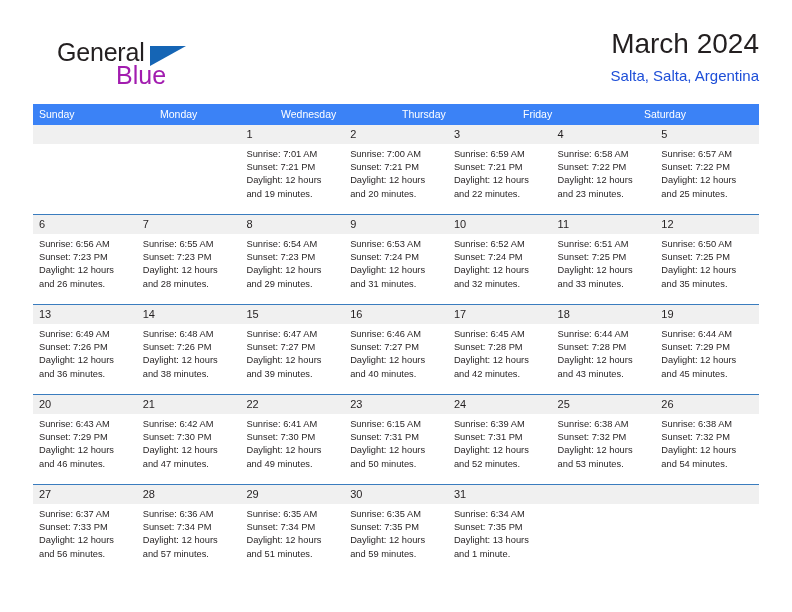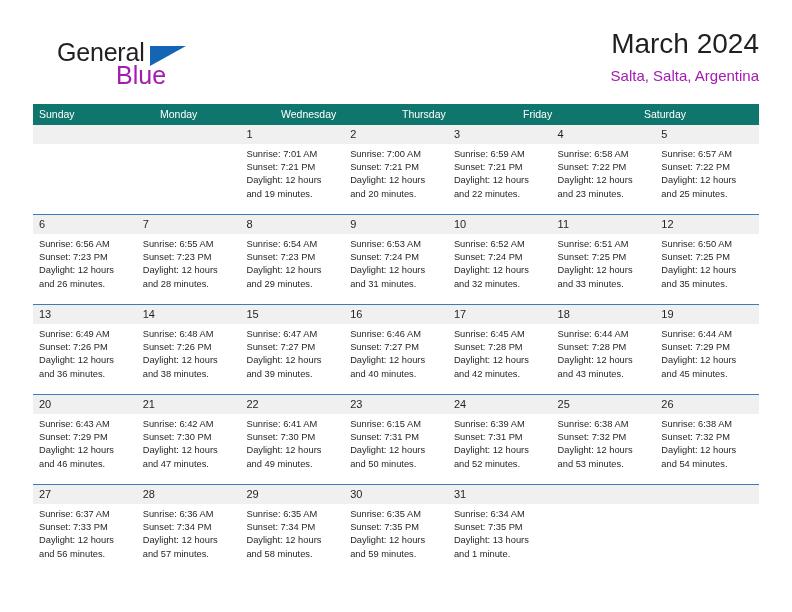--- a/index.html
+++ b/index.html
@@ -73,36 +73,36 @@
   .cal-title {
     font-size: 28px;
     font-weight: normal;
     color: #231f20;
     line-height: 1.15;
     margin: 0;
     white-space: nowrap;
   }
   .cal-subtitle {
     font-size: 15px;
-    color: #a21caf;
+    color: #1d4ed8;
     margin: 8px 0 0 0;
     line-height: 1.1;
     white-space: nowrap;
   }
 
   
   .calendar {
     position: absolute;
     left: 33px;
     top: 104px;
     width: 726px;
   }
   .weekday-row {
     display: flex;
-    background: #0f766e;
+    background: #3b82f6;
     height: 21px;
   }
   .weekday-cell {
     flex: 1 1 0;
     color: #ffffff;
     font-size: 10.5px;
     line-height: 21px;
     padding-left: 6px;
     box-sizing: border-box;
     white-space: nowrap;
@@ -443,21 +443,21 @@
               <div>Daylight: 12 hours</div>
               <div>and 57 minutes.</div>
             </div>
           </div>
           <div class="day-cell">
             <span class="day-number">29</span>
             <div class="day-info">
               <div>Sunrise: 6:35 AM</div>
               <div>Sunset: 7:34 PM</div>
               <div>Daylight: 12 hours</div>
-              <div>and 58 minutes.</div>
+              <div>and 51 minutes.</div>
             </div>
           </div>
           <div class="day-cell">
             <span class="day-number">30</span>
             <div class="day-info">
               <div>Sunrise: 6:35 AM</div>
               <div>Sunset: 7:35 PM</div>
               <div>Daylight: 12 hours</div>
               <div>and 59 minutes.</div>
             </div>

